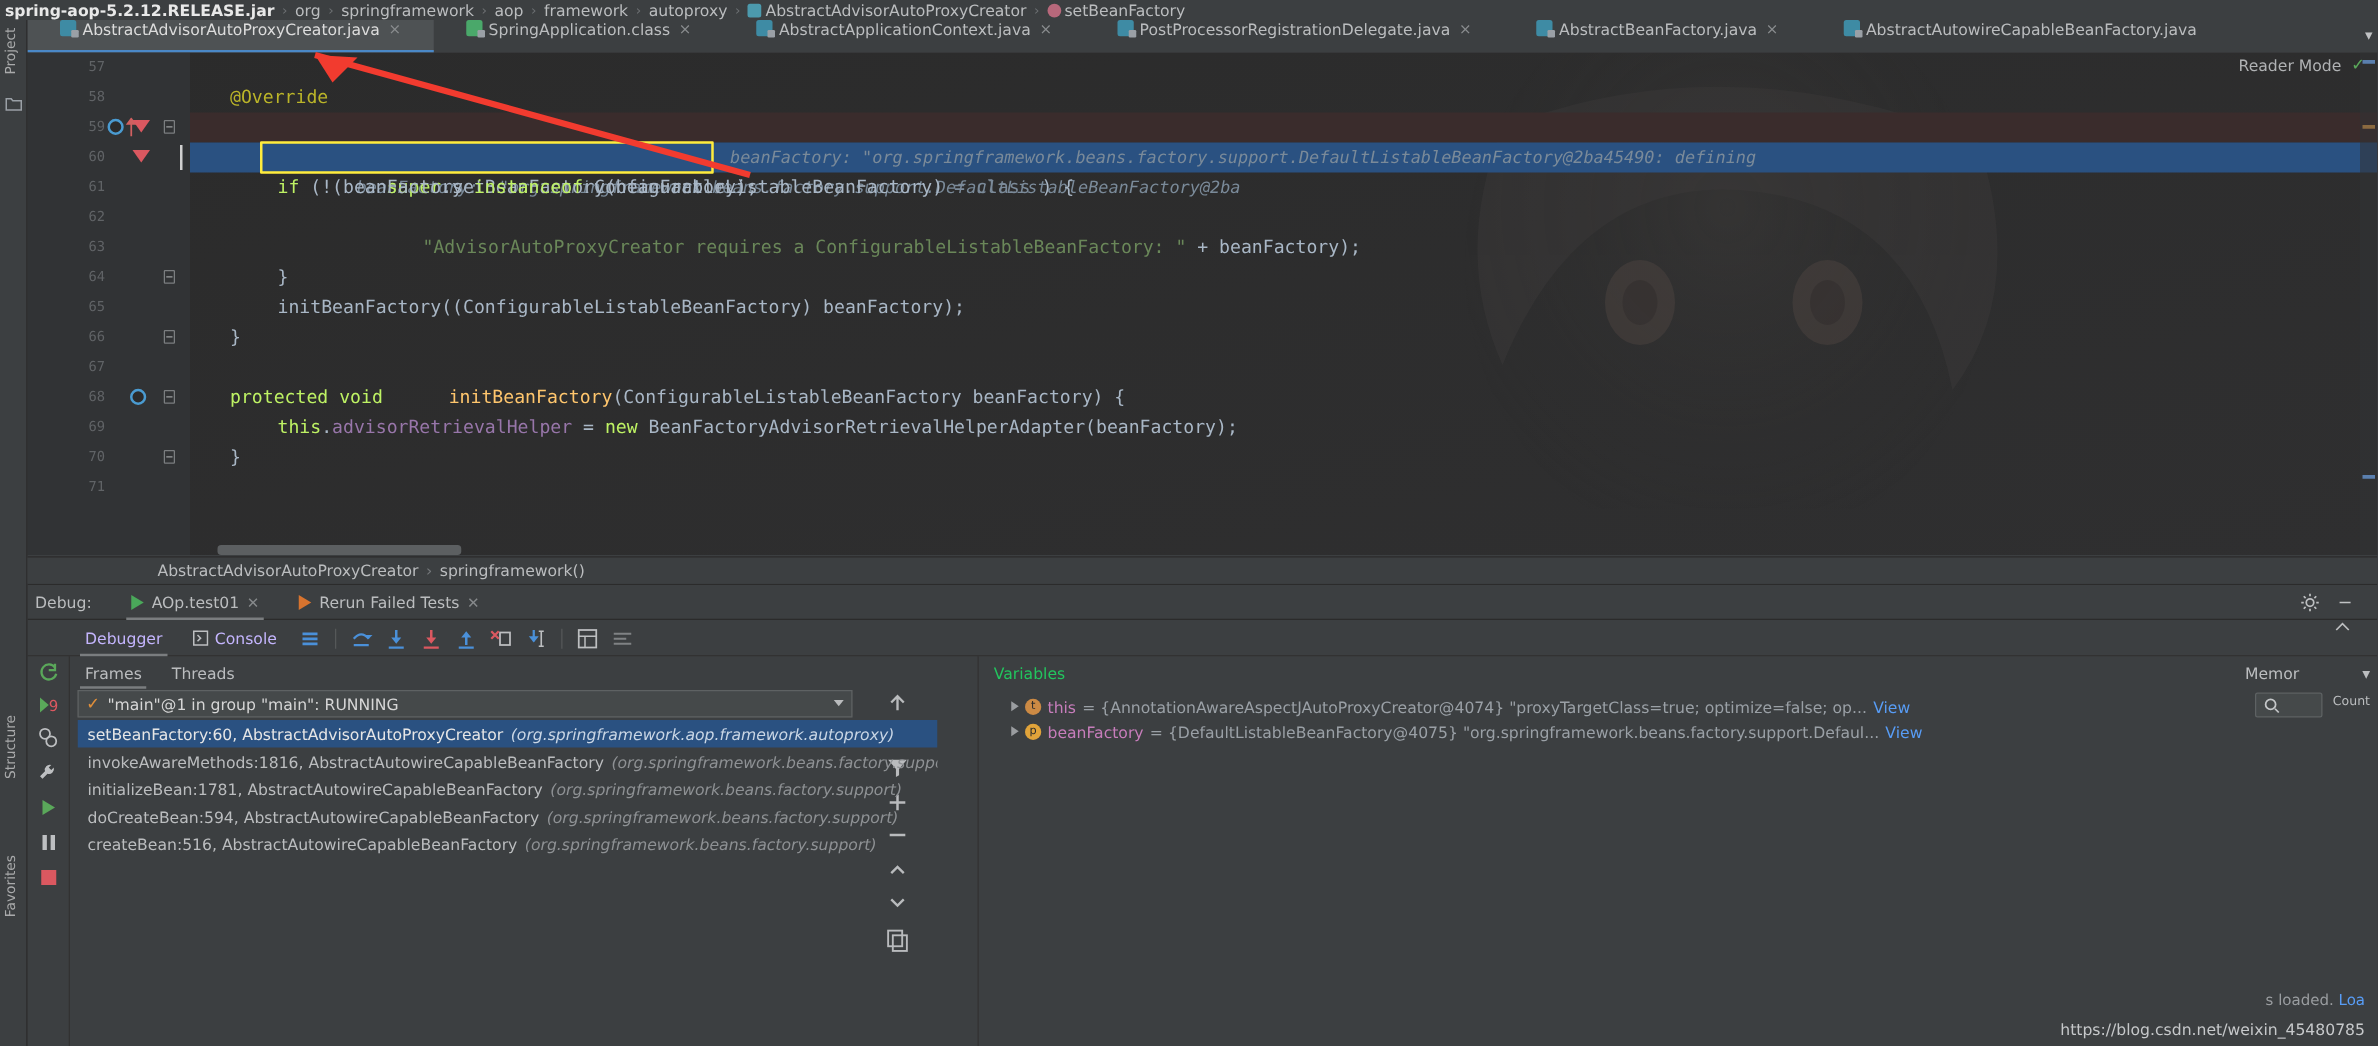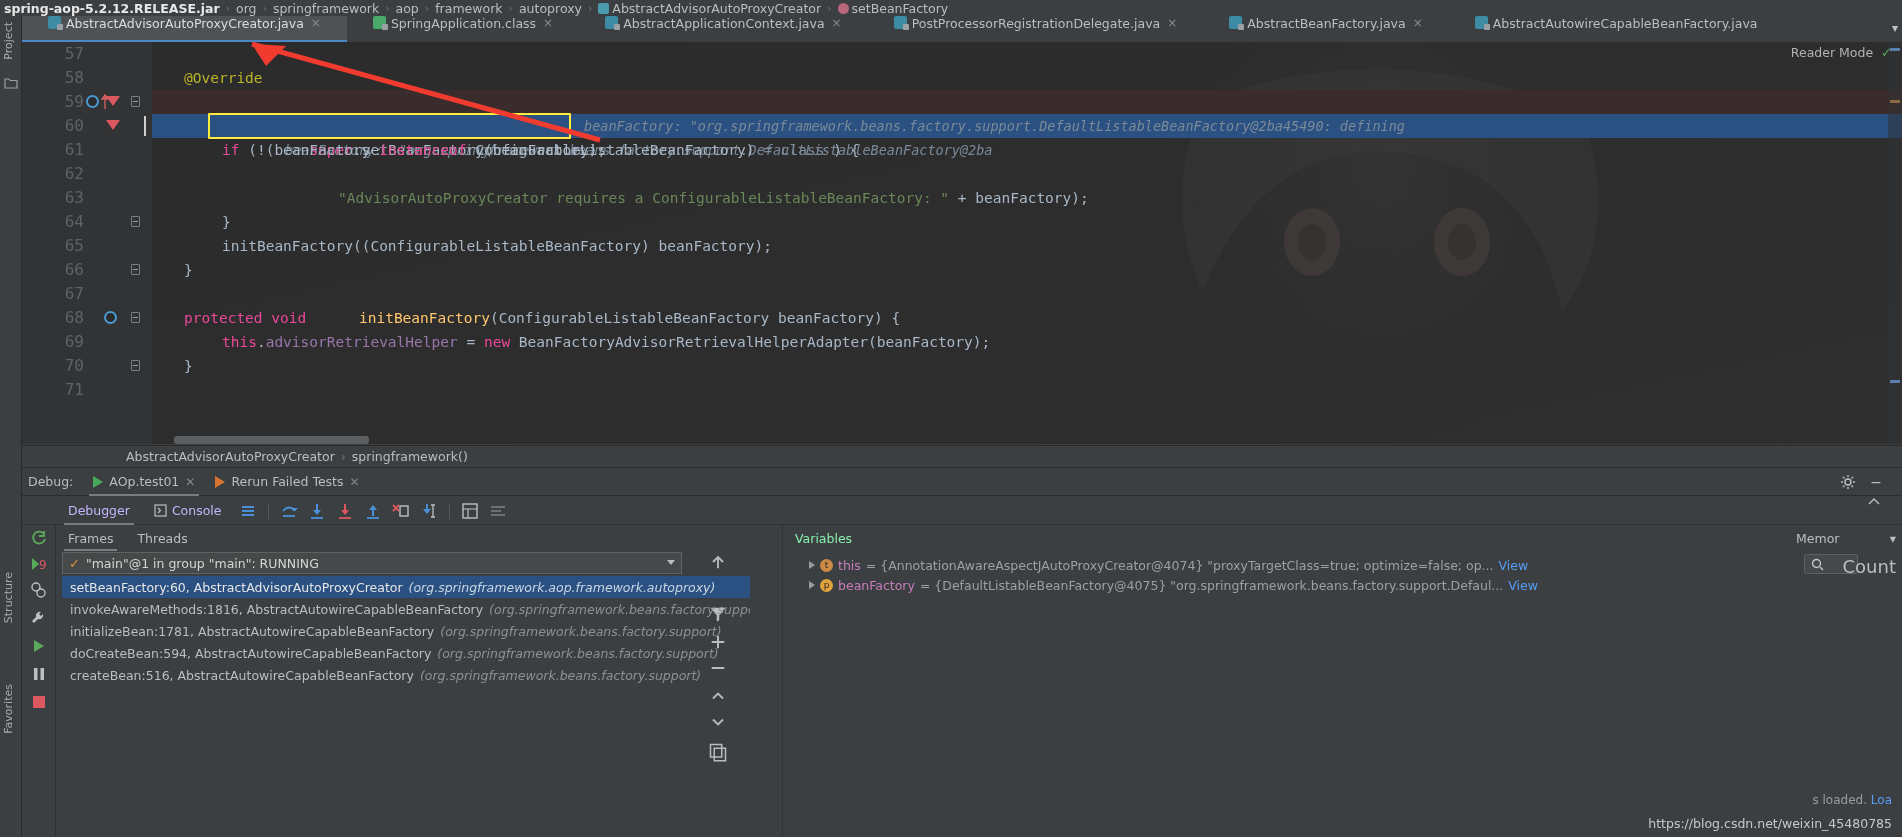--- a/index.html
+++ b/index.html
@@ -113,31 +113,31 @@
   .gutter {
     position: absolute; top: 0; left: 0; width: 130px; height: 100%;
     background: #313335;
     z-index: 2;
   }
   .code-area { position: absolute; top: 0; left: 0; right: 0; bottom: 0; z-index: 3; }
 
   .line { position: absolute; left: 0; right: 0; height: 24px; }
   .lnum {
     position: absolute; left: 0; width: 62px; text-align: right;
-    color: #606366; font-size: 16px; line-height: 24px;
+    color: #606366; font-size: 11px; line-height: 24px;
   }
   .linetext {
     position: absolute; left: 140px; line-height: 24px;
     white-space: pre; color: #a9b7c6;
   }
   .row-exec { background: #3a2c2c; }
   .row-sel  { background: #2a5181; }
   .hl-band  { position: absolute; left: 130px; right: 0; height: 24px; }
 
-  .kw   { color: #ec4899; }
+  .kw   { color: #bef264; }
   .str  { color: #6a8759; }
   .anno { color: #bbb529; }
   .cls  { color: #a9b7c6; }
   .mth  { color: #ffc66d; margin-left: 44px; }
   .fld  { color: #9876aa; }
   .pun  { color: #a9b7c6; }
   .hint {
     color: #7a8a99; font-style: italic; font-size: 13.5px;
   }
   .inlay-false { color: #7b8a99; font-style: normal; }
@@ -199,21 +199,21 @@
 
   
   .debugwin {
     position: absolute; top: 467px; left: 22px; width: 1880px; height: 370px;
     background: #3c3f41;
     border-top: 1px solid #2b2b2b;
     z-index: 4;
   }
   .debug-header {
     position: absolute; top: 0; left: 0; width: 100%; height: 28px;
-    display: flex; align-items: center; gap: 0;
+    display: flex; align-items: center; gap: 12px;
     border-bottom: 1px solid #2b2b2b;
   }
   .debug-label {
     font-size: 12.5px; color: #bbbdbf; padding: 0 10px 0 6px;
   }
   .runtab {
     display: flex; align-items: center; gap: 6px;
     padding: 0 10px; height: 28px;
     font-size: 12.5px; color: #bbbdbf; position: relative;
   }
@@ -302,21 +302,21 @@
   .vsplit {
     position: absolute; top: 57px; left: 760px; width: 1px; bottom: 0;
     background: #323232;
   }
 
   .varpanel {
     position: absolute; top: 57px; left: 761px; right: 0; bottom: 0;
   }
   .varhdr {
     height: 26px; display: flex; align-items: center; padding-left: 12px;
-    font-size: 12.5px; color: #86efac;
+    font-size: 12.5px; color: #22c55e;
   }
   .varrow {
     height: 20px; display: flex; align-items: center; gap: 5px;
     padding-left: 26px; font-size: 12.5px; color: #bbbdbf; white-space: nowrap;
   }
   .tri {
     width: 0; height: 0; border-top: 4px solid transparent;
     border-bottom: 4px solid transparent; border-left: 6px solid #9a9da0;
     flex: none;
   }
@@ -335,21 +335,21 @@
     position: absolute; top: 57px; right: 0; width: 112px; height: 26px;
     display: flex; align-items: center; justify-content: space-between;
     padding: 0 6px; font-size: 12.5px; color: #bbbdbf;
   }
   .searchbox {
     position: absolute; top: 86px; right: 44px; width: 54px; height: 20px;
     background: #45494a; border: 1px solid #5e6263; border-radius: 2px;
   }
   .countlbl {
     position: absolute; top: 88px; right: 6px;
-    font-size: 18px; color: #bbbdbf;
+    font-size: 10px; color: #bbbdbf;
   }
   .loadedtxt {
     position: absolute; bottom: 30px; right: 10px;
     font-size: 12px; color: #9a9da0;
   }
   .urltxt {
     position: absolute; bottom: 6px; right: 10px;
     font-size: 12.5px; color: #c6c8ca;
   }
 </style>

